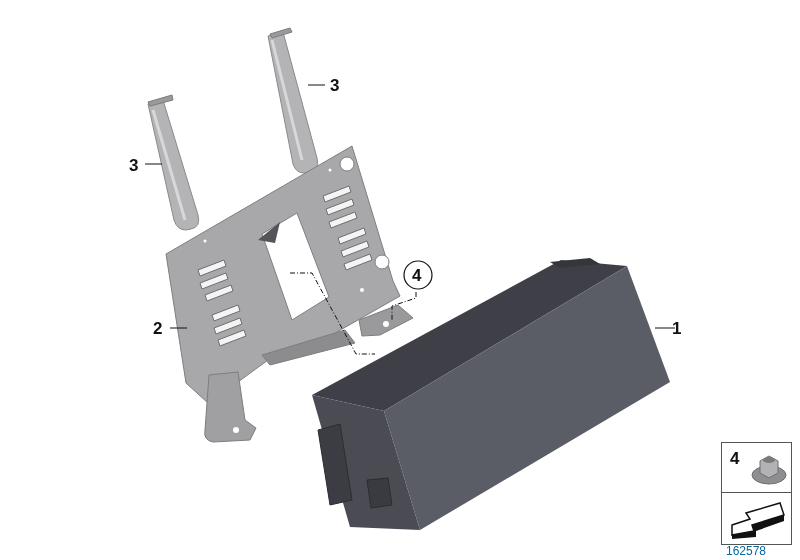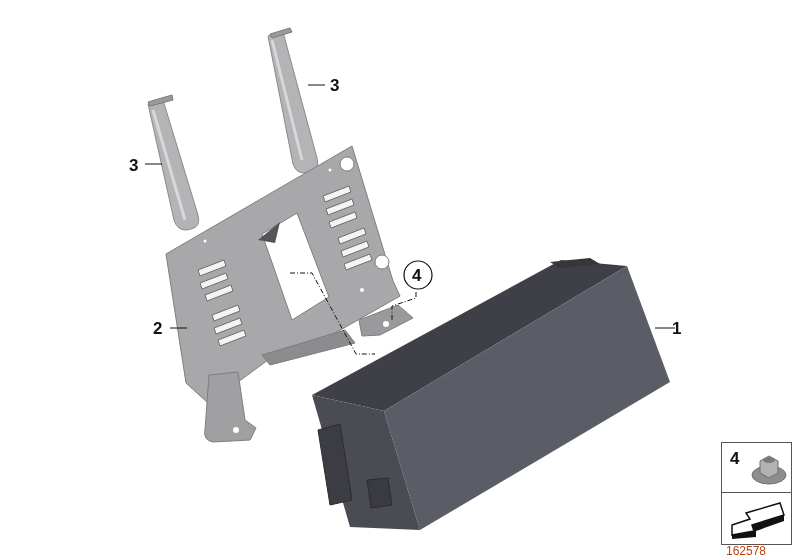--- a/index.html
+++ b/index.html
@@ -5,21 +5,21 @@
   html, body { margin: 0; padding: 0; background: #ffffff; }
   body { width: 800px; height: 560px; position: relative; overflow: hidden;
          font-family: "Liberation Sans", sans-serif; }
   #diagram { position: absolute; left: 0; top: 0; width: 800px; height: 560px; }
   .callout { position: absolute; font-weight: bold; font-size: 17px; color: #111;
              font-family: "Liberation Sans", sans-serif; line-height: 1; }
   .legend-box { position: absolute; left: 721px; top: 442px; width: 69px; height: 101px;
                 border: 1px solid #555; background: #fff; }
   .legend-divider { position: absolute; left: 0; top: 49px; width: 69px; height: 1px; background: #555; }
   .legend-num { position: absolute; left: 8px; top: 6px; font-weight: bold; font-size: 17px; color: #111; }
-  .diagram-id { position: absolute; left: 726px; top: 544px; font-size: 12px; color: #c2410c; }
+  .diagram-id { position: absolute; left: 726px; top: 544px; font-size: 12px; color: #0369a1; }
 </style>
 </head>
 <body>
 
 <div id="diagram">
   <svg width="800" height="560" viewBox="0 0 800 560" xmlns="http://www.w3.org/2000/svg">
 
     <g>
       <path d="M268,36 L283,32 L317,158 Q320,170 310,172 L304,173 Q296,173 293,164 Z" fill="#b4b4b6" stroke="#8a8a8c" stroke-width="1"></path>
       <path d="M270,34 L290,28 L292,32 L272,38 Z" fill="#9a9a9c" stroke="#7c7c7e" stroke-width="1"></path>

